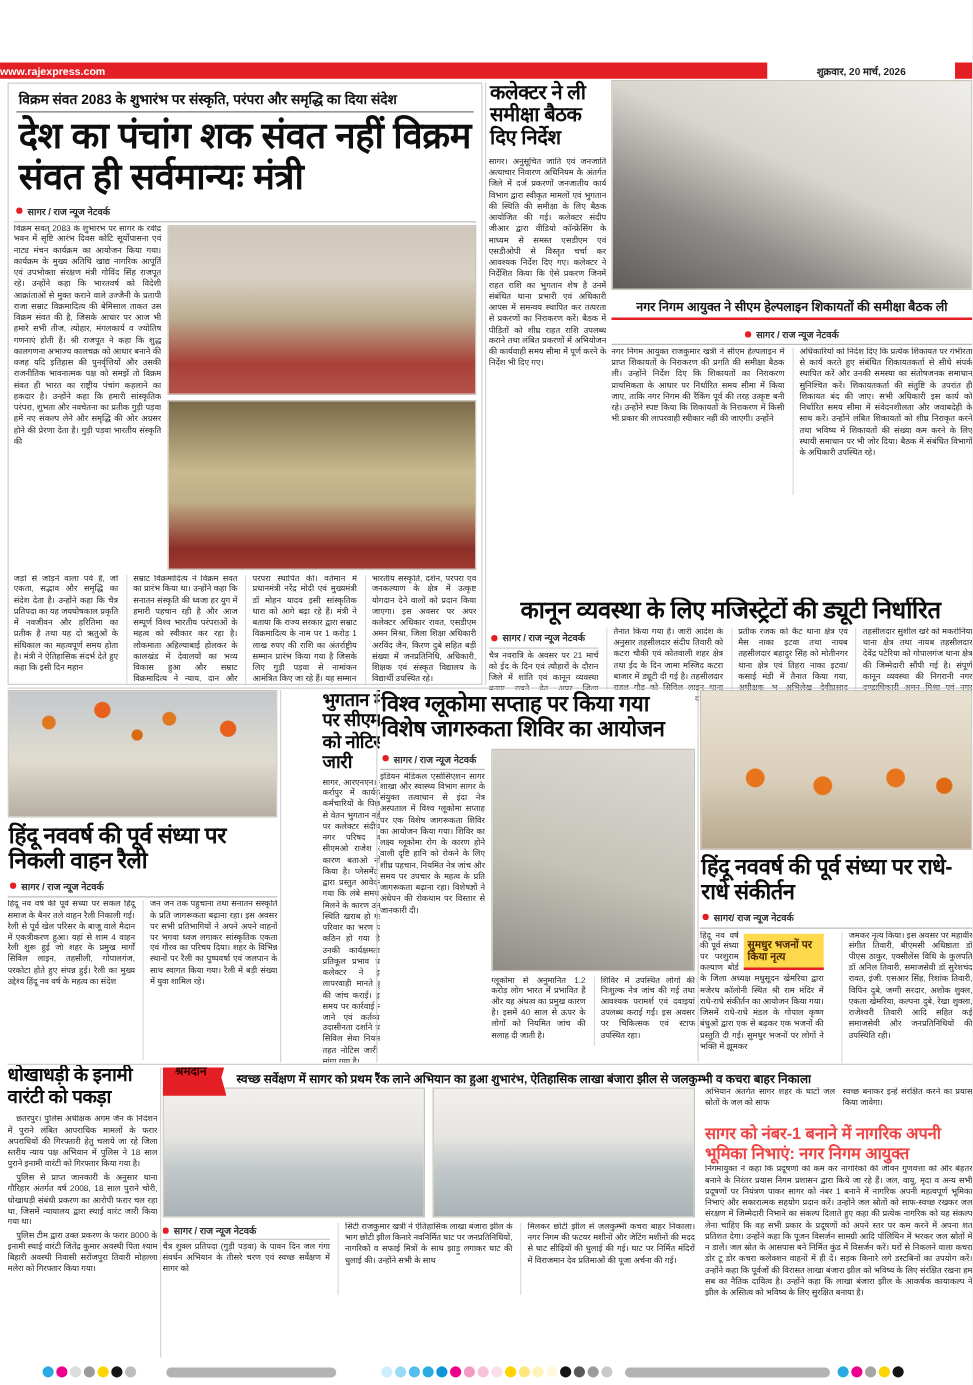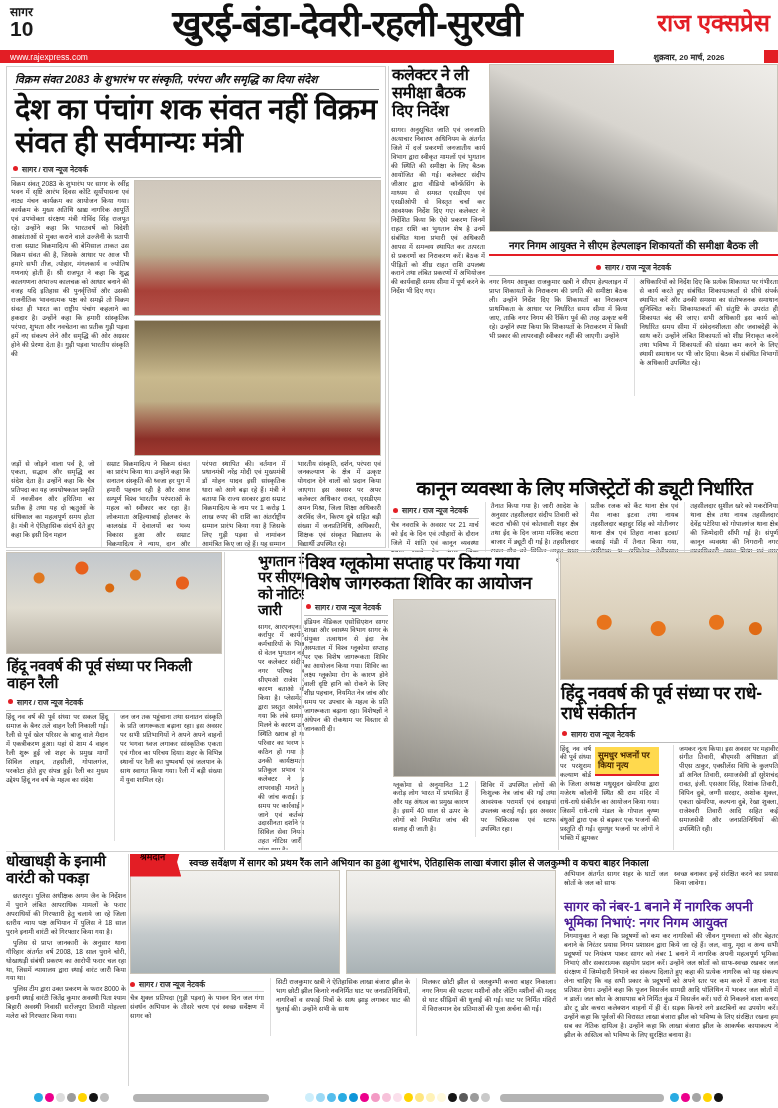--- a/index.html
+++ b/index.html
@@ -9,28 +9,28 @@
   
   .masthead{position:absolute;left:0;top:0;width:778px;height:50px;display:flex;align-items:flex-start;}
   .mh-left{width:72px;padding:6px 0 0 10px;}
   .mh-region{font-size:12px;font-weight:bold;line-height:1;}
   .mh-page{font-size:21px;font-weight:bold;line-height:1.05;}
   .mh-title{flex:1;text-align:center;font-size:36px;font-weight:bold;letter-spacing:-1px;line-height:48px;color:#111;}
   .mh-right{width:158px;text-align:right;padding:10px 8px 0 0;}
   .mh-brand{font-size:24px;font-weight:bold;color:#e31e25;line-height:1.1;white-space:nowrap;}
   .redbar{position:absolute;left:0;top:50px;width:778px;height:13px;display:flex;}
   .redbar .seg-red{background:#e31e25;flex:1;display:flex;align-items:center;}
-  .redbar .site{color:#fff;font-size:8.5px;font-weight:normal;padding-left:10px;}
+  .redbar .site{color:#fff;font-size:8.5px;font-weight:bold;}
   .redbar .seg-white{background:#fff;width:150px;display:flex;align-items:center;justify-content:center;}
   .redbar .date{font-size:8px;font-weight:bold;color:#222;}
   .redbar .seg-tip{background:#e31e25;width:14px;}
 
   
   .art{position:absolute;overflow:hidden;background:#fff;}
-  .kicker{font-size:11px;font-weight:bold;color:#111;border-bottom:1px solid #777;padding:2px 2px 3px 2px;margin:0 2px;font-style:italic;}
+  .kicker{font-size:11px;font-weight:bold;color:#111;border-bottom:1px solid #777;padding:2px 2px 3px 2px;margin:0 2px;}
   .hl{font-weight:bold;color:#0e0e0e;line-height:1.13;letter-spacing:-.3px;}
   .hl-main{font-size:29px;padding:3px 2px 2px 4px;}
   .hl-med{font-size:17px;padding:2px 1px;}
   .hl-sm{font-size:14.5px;padding:1px 0;}
   .byline{display:flex;align-items:center;gap:4px;font-size:7.6px;font-weight:bold;color:#333;
           padding:3px 2px;border-bottom:1px solid #bbb;margin-bottom:2px;}
   .bdot{width:5px;height:5px;border-radius:50%;background:#e31e25;flex:0 0 auto;}
   .body-txt{font-size:6.6px;line-height:1.36;text-align:justify;color:#262626;}
   .body-txt p{margin:0 0 2px 0;text-indent:7px;}
   .cols{display:flex;gap:6px;}
@@ -61,47 +61,37 @@
   .ph-lake{background:linear-gradient(180deg,#f1f0ed 0%,#e5e4e0 38%,#c3c9cb 62%,#a9b2b5 100%);}
 
   
   .pullquote{float:right;width:58px;background:#ffd94d;border-bottom:2px solid #e31e25;
              font-size:8.5px;font-weight:bold;color:#4a2800;padding:3px 3px;margin:2px 0 2px 4px;text-align:left;line-height:1.25;}
   .strap{display:flex;align-items:center;height:16px;}
   .strap-flag{background:#e31e25;color:#2b0000;font-weight:bold;font-size:9.5px;
               padding:2px 16px 14px 10px;clip-path:polygon(0 0,100% 0,92% 50%,100% 100%,0 100%);}
   .strap-text{font-size:9.5px;font-weight:bold;color:#111;padding-left:8px;white-space:nowrap;overflow:hidden;}
   .hl-banner{font-size:29px;text-align:center;padding:2px 0 3px 0;}
-  .sub-hl{font-size:13px;font-weight:bold;line-height:1.2;color:#4c1d95;margin:3px 0 2px 0;}
+  .sub-hl{font-size:13px;font-weight:bold;line-height:1.2;color:#ef4444;margin:3px 0 2px 0;}
 
   
   .vrule{position:absolute;width:1px;background:#d4d4d4;}
   .hrule{position:absolute;height:1px;background:#cfcfcf;}
 
   
   .regstrip{position:absolute;left:0;top:1091px;width:778px;height:14px;}
   .regbar{position:absolute;height:8px;top:3px;background:#b3b3b3;border-radius:4px;}
   .dotrow{position:absolute;top:2px;display:flex;gap:2px;align-items:center;}
   .dot{width:9px;height:9px;border-radius:50%;display:inline-block;flex:0 0 auto;}
 </style>
 </head>
 <body>
 
 <div class="page">
 
-  <div class="masthead">
-    <div class="mh-left">
-      <div class="mh-region">सागर</div>
-      <div class="mh-page">10</div>
-    </div>
-    <div class="mh-title">खुरई-बंडा-देवरी-रहली-सुरखी</div>
-    <div class="mh-right">
-      <div class="mh-brand">राज एक्सप्रेस</div>
-    </div>
-  </div>
   <div class="redbar">
     <div class="seg-red">
       <span class="site">www.rajexpress.com</span>
     </div>
     <div class="seg-white">
       <span class="date">शुक्रवार, 20 मार्च, 2026</span>
     </div>
     <div class="seg-tip"></div>
   </div>
 
@@ -156,21 +146,21 @@
         <div class="body-txt">चैत्र नवरात्रि के अवसर पर 21 मार्च को ईद के दिन एवं त्यौहारों के दौरान जिले में शांति एवं कानून व्यवस्था बनाए रखने हेतु अपर जिला दंडाधिकारी द्वारा कार्यपालिक मजिस्ट्रेटों की ड्यूटी निर्धारित कर विभिन्न थाना क्षेत्रों में अधिकारियों को</div>
       </div>
       <div class="body-txt">तैनात किया गया है। जारी आदेश के अनुसार तहसीलदार संदीप तिवारी को कटरा चौकी एवं कोतवाली शहर क्षेत्र तथा ईद के दिन जामा मस्जिद कटरा बाजार में ड्यूटी दी गई है। तहसीलदार राहुल गौड़ को सिविल लाइन थाना क्षेत्र एवं घड़ी मुंशी मस्जिद, नायब तहसीलदार</div>
       <div class="body-txt">प्रतीक रजक को कैंट थाना क्षेत्र एवं मैस नाका इटवा तथा नायब तहसीलदार बहादुर सिंह को मोतीनगर थाना क्षेत्र एवं तिहरा नाका इटवा/कसाई मंडी में तैनात किया गया, अधीक्षक भू अभिलेख देवीप्रसाद पटवर्धन को बाघराज माता मंदिर क्षेत्र एवं जामा मस्जिद सदर, नायब</div>
       <div class="body-txt">तहसीलदार सुशील खरे को मकरोनिया थाना क्षेत्र तथा नायब तहसीलदार देवेंद्र पटेरिया को गोपालगंज थाना क्षेत्र की जिम्मेदारी सौंपी गई है। संपूर्ण कानून व्यवस्था की निगरानी नगर दण्डाधिकारी अमन मिश्रा एवं नगर पुलिस अधीक्षक ललित कश्यप द्वारा की जाएगी।</div>
     </div>
   </div>
 
   <div class="art" style="left:6px;top:552px;width:216px;height:298px;">
     <div class="ph ph-rally" style="height:102px;"></div>
-    <div class="hl hl-med" style="font-size:15px;margin-top:2px;">हिंदू नववर्ष की पूर्व संध्या पर निकली वाहन रैली</div>
+    <div class="hl hl-med" style="font-size:18px;margin-top:2px;">हिंदू नववर्ष की पूर्व संध्या पर निकली वाहन रैली</div>
     <div class="byline">
       <span class="bdot"></span>
       <span>सागर / राज न्यूज नेटवर्क</span>
     </div>
     <div class="cols ruled" style="height:128px;overflow:hidden;">
       <div class="body-txt">हिंदू नव वर्ष की पूर्व संध्या पर सकल हिंदू समाज के बैनर तले वाहन रैली निकाली गई। रैली से पूर्व खेल परिसर के बाजू वाले मैदान में एकत्रीकरण हुआ। यहां से शाम 4 वाहन रैली शुरू हुई जो शहर के प्रमुख मार्गों सिविल लाइन, तहसीली, गोपालगंज, परकोटा होते हुए संपन्न हुई। रैली का मुख्य उद्देश्य हिंदू नव वर्ष के महत्व का संदेश</div>
       <div class="body-txt">जन जन तक पहुंचाना तथा सनातन संस्कृति के प्रति जागरूकता बढ़ाना रहा। इस अवसर पर सभी प्रतिभागियों ने अपने अपने वाहनों पर भगवा ध्वज लगाकर सांस्कृतिक एकता एवं गौरव का परिचय दिया। शहर के विभिन्न स्थानों पर रैली का पुष्पवर्षा एवं जलपान के साथ स्वागत किया गया। रैली में बड़ी संख्या में युवा शामिल रहे।</div>
     </div>
   </div>
 

